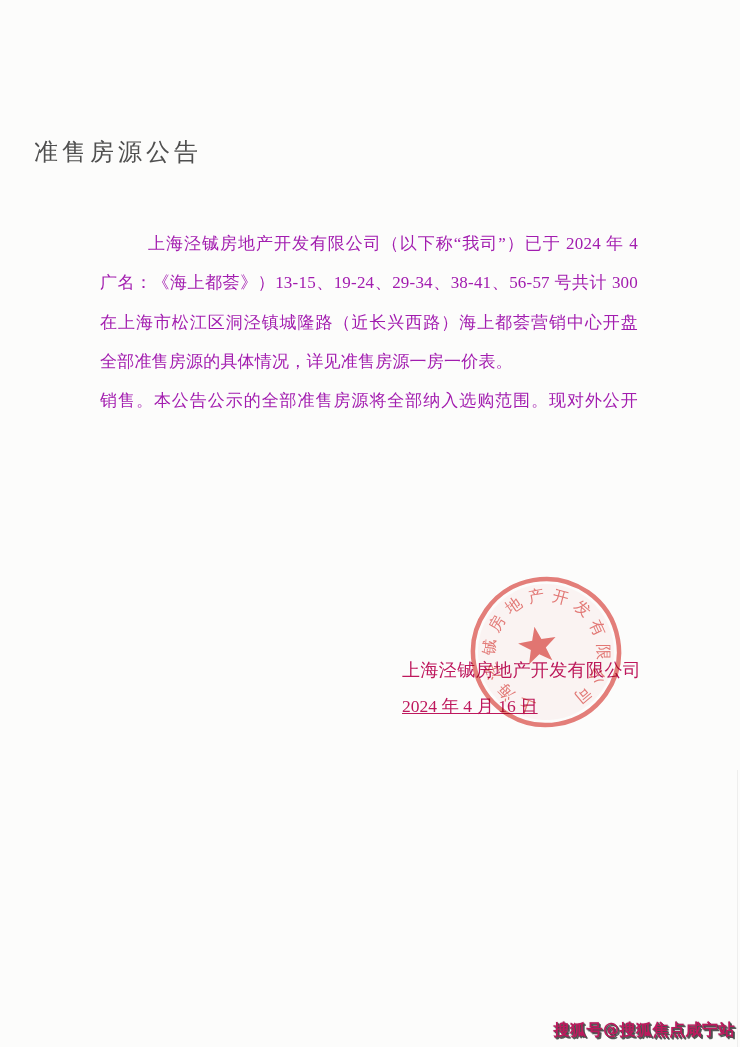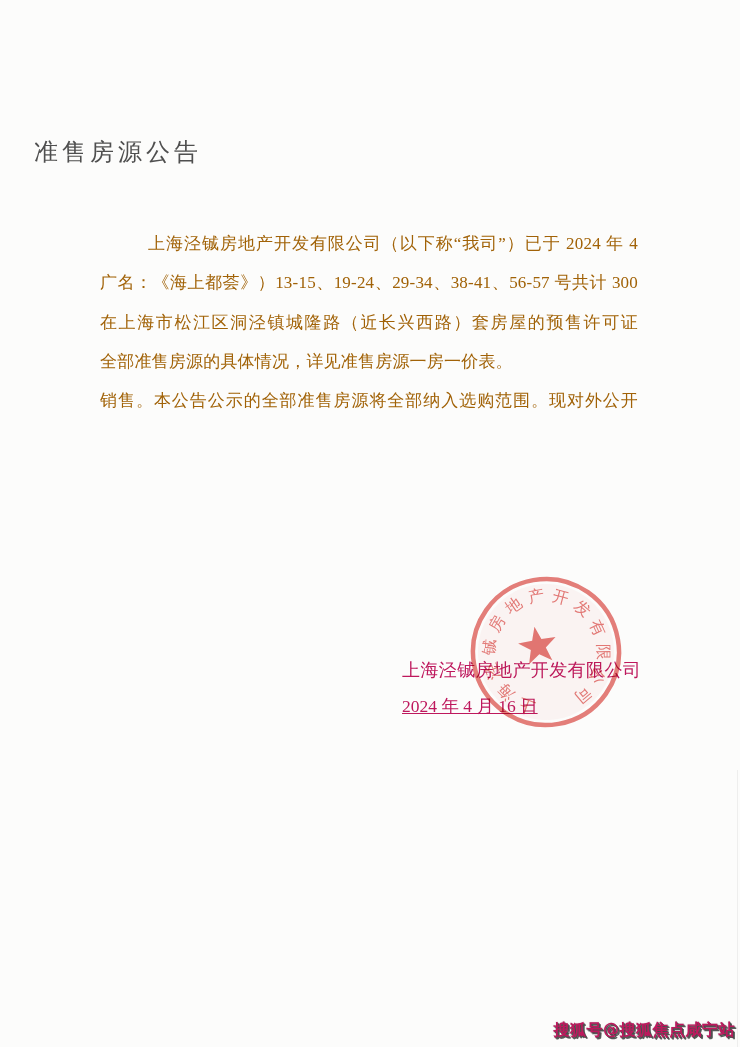--- a/index.html
+++ b/index.html
@@ -31,21 +31,21 @@
     font-weight: normal;
     margin: 0;
   }
   .body-text {
     position: absolute;
     top: 224px; left: 100px;
     width: 538px;
     font-size: 17px;
     line-height: 39.3px;
     letter-spacing: 0.2px;
-    color: #a16207;
+    color: #a21caf;
   }
   .body-text .line {
     width: 100%;
     text-align: justify;
     text-align-last: justify;
   }
   .body-text .line.first { padding-left: 48px; width: 490px; }
   .body-text .line.last  { text-align-last: left; }
   .signature {
     position: absolute;
@@ -95,21 +95,21 @@
 
 <div class="page">
 
   <div class="scan-edge"></div>
 
   <h1 class="doc-title">准售房源公告</h1>
 
   <div class="body-text">
     <div class="line first">上海泾铖房地产开发有限公司（以下称“我司”）已于 2024 年 4</div>
     <div class="line">广名：《海上都荟》）13-15、19-24、29-34、38-41、56-57 号共计 300</div>
-    <div class="line">在上海市松江区洞泾镇城隆路（近长兴西路）套房屋的预售许可证</div>
+    <div class="line">在上海市松江区洞泾镇城隆路（近长兴西路）海上都荟营销中心开盘</div>
     <div class="line last">全部准售房源的具体情况，详见准售房源一房一价表。</div>
     <div class="line">销售。本公告公示的全部准售房源将全部纳入选购范围。现对外公开</div>
   </div>
 
   <div class="signature">
     <div class="company">上海泾铖房地产开发有限公司</div>
     <div class="date">2024 年 4 月 16 日</div>
   </div>
 
   <svg class="seal" viewBox="0 0 170 170" xmlns="http://www.w3.org/2000/svg">

